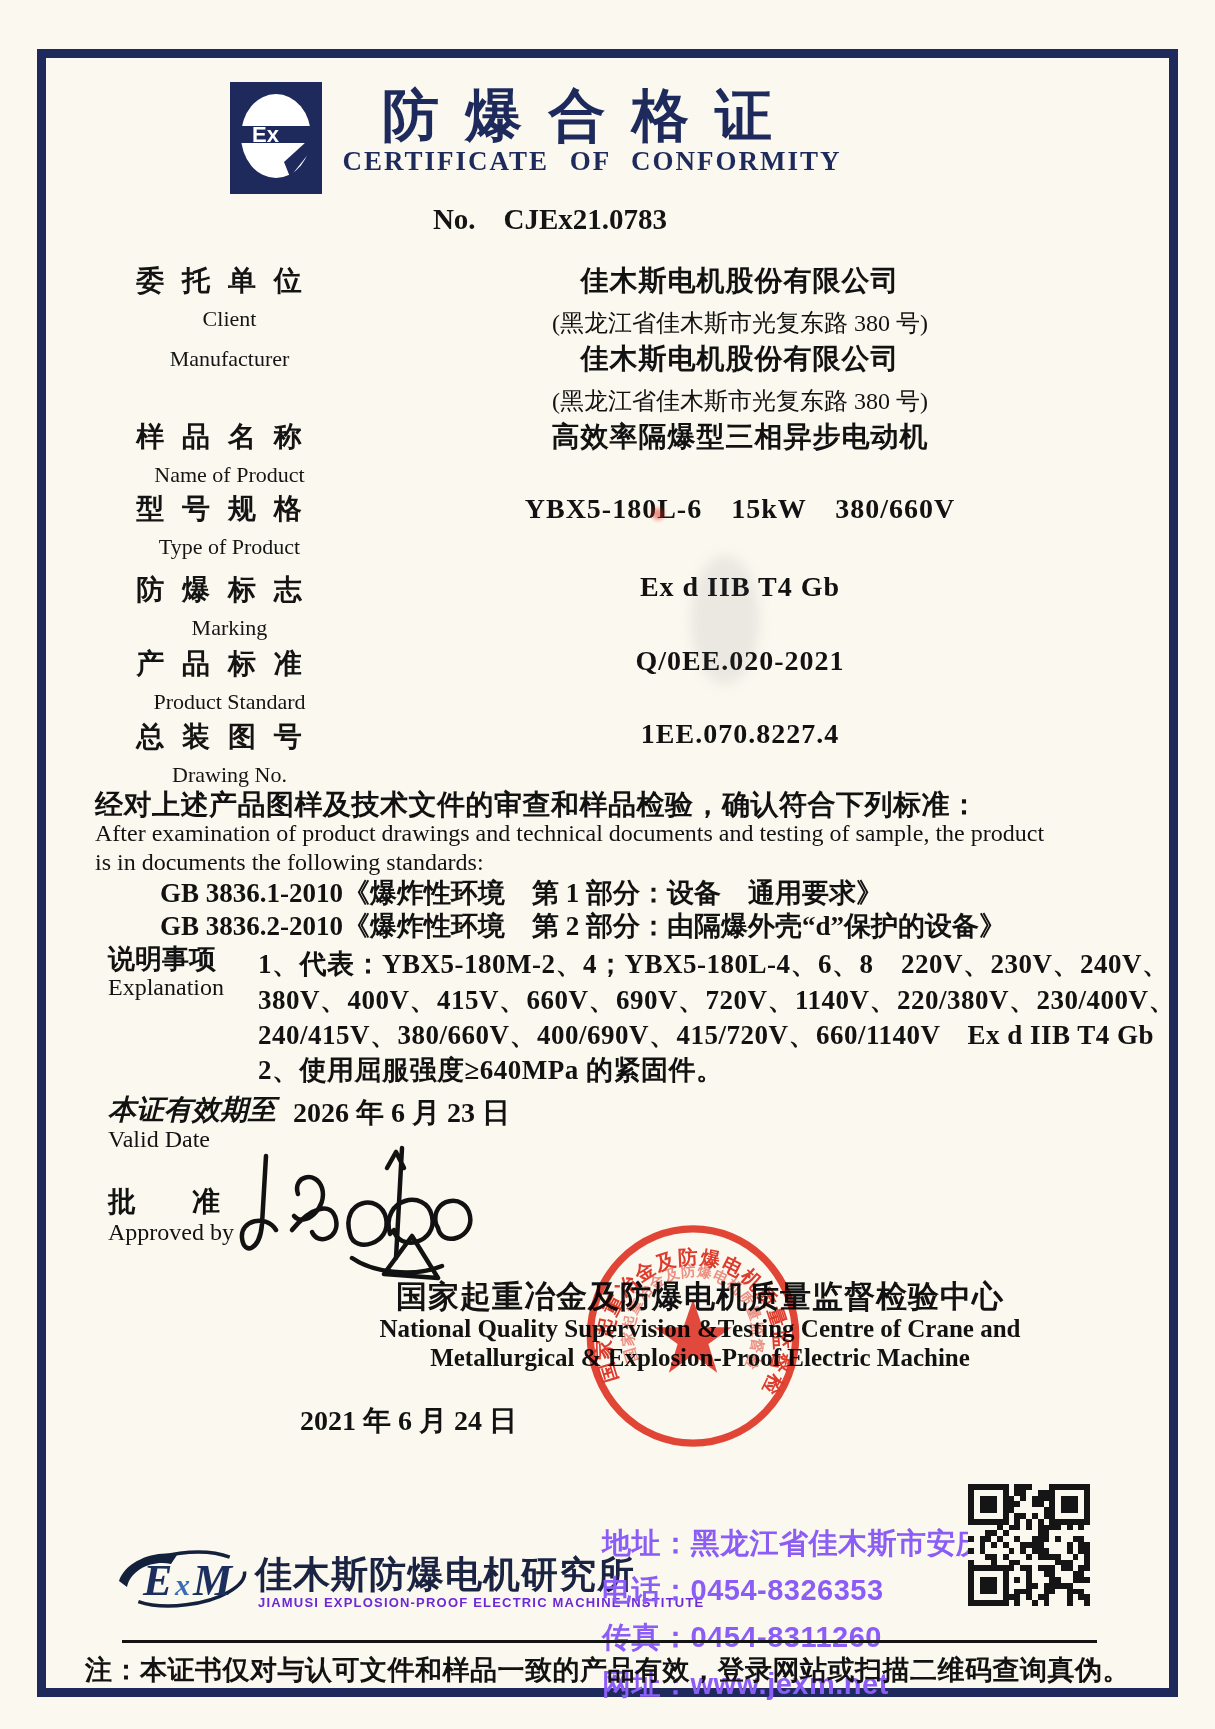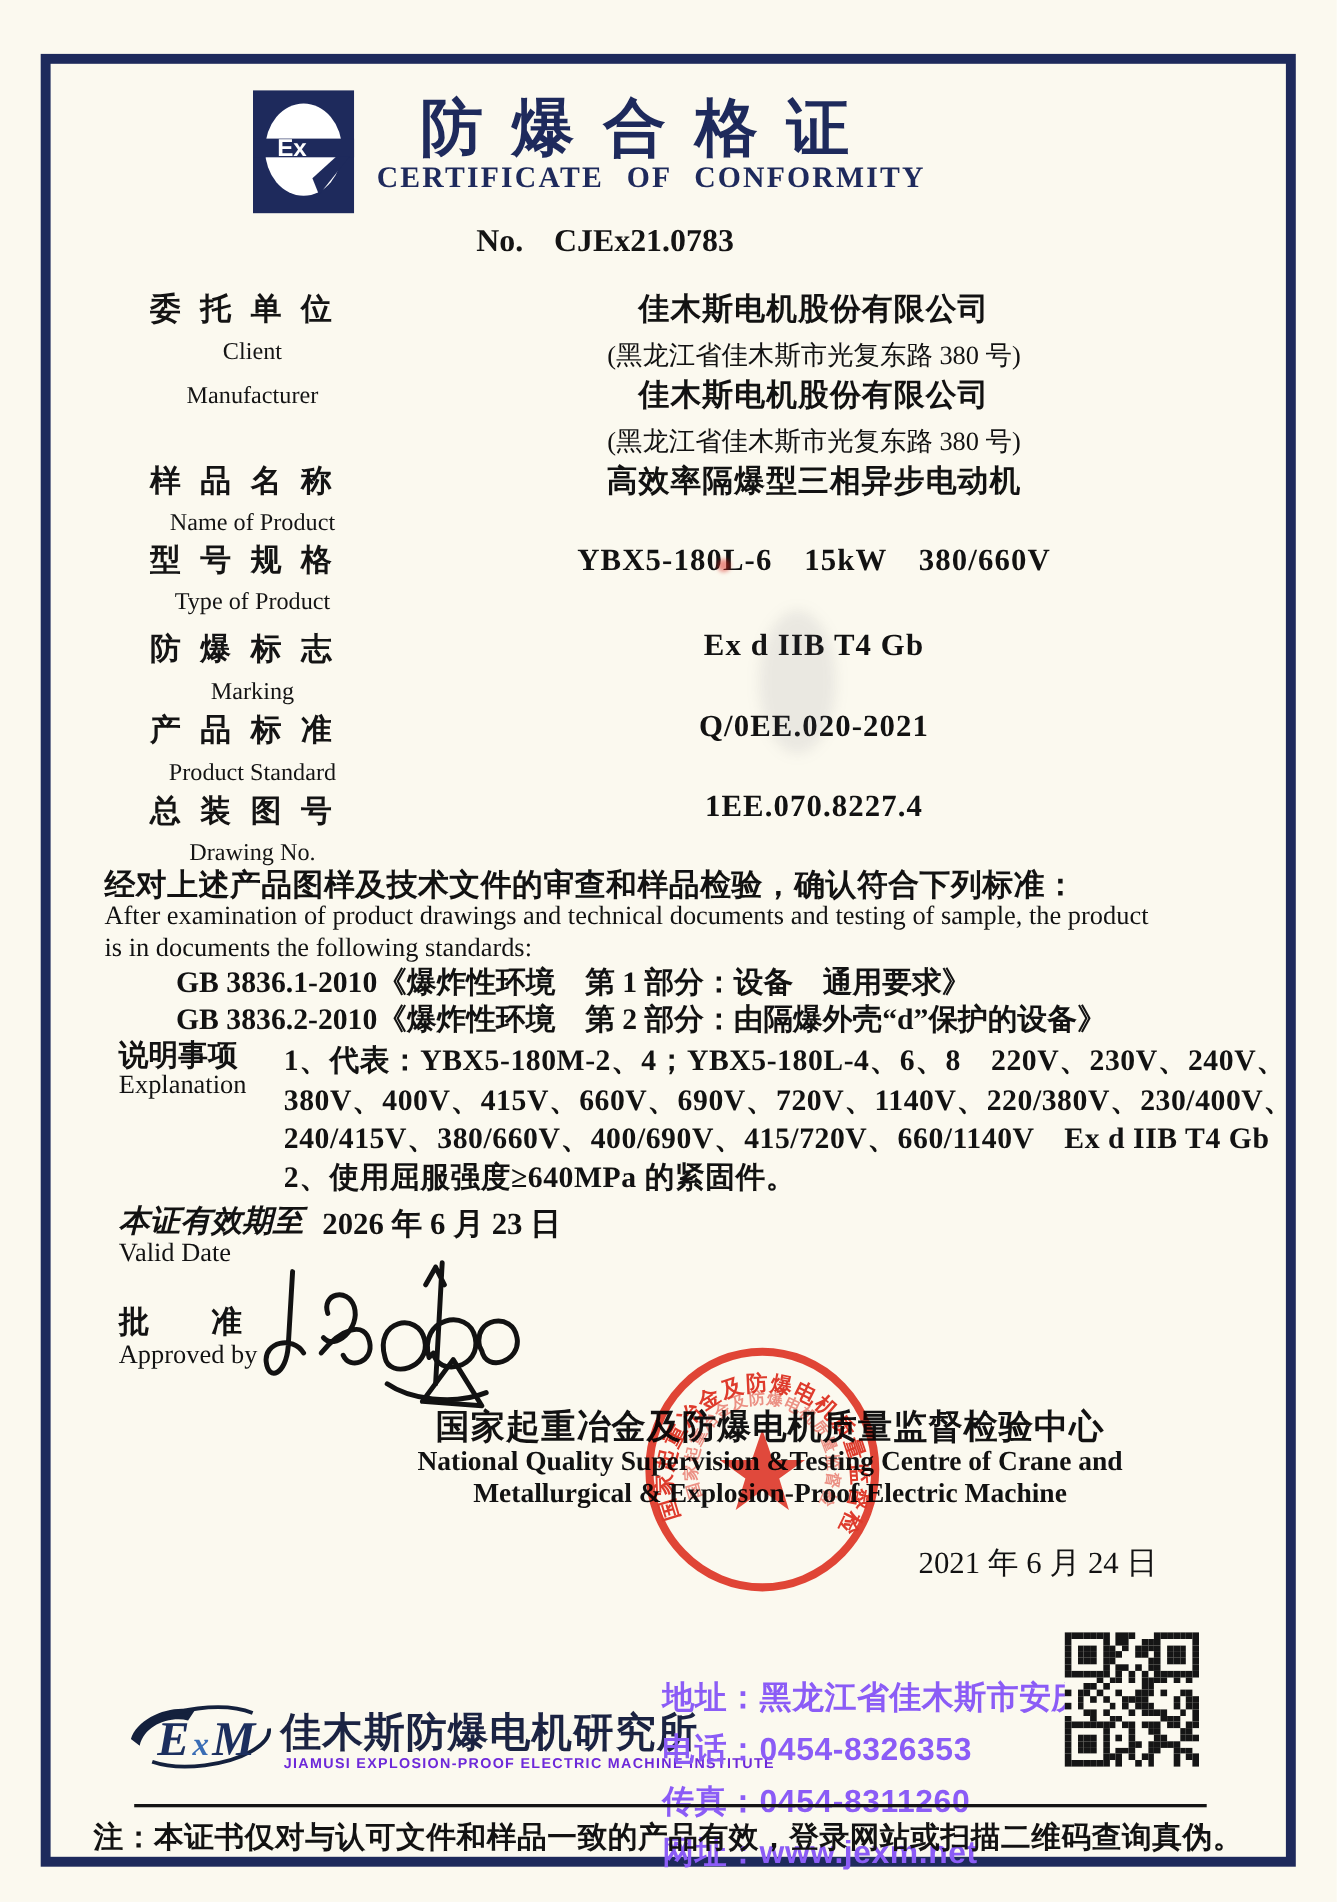--- a/index.html
+++ b/index.html
@@ -50,21 +50,21 @@
   
   .valid-cn{position:absolute;left:108px;top:1091px;font-size:28px;font-weight:bold;font-style:italic;}
   .valid-en{position:absolute;left:108px;top:1126px;font-family:"Liberation Serif", serif;font-size:24px;}
   .valid-val{position:absolute;left:293px;top:1094px;font-family:"Liberation Serif", serif;font-weight:bold;font-size:28px;}
   .appr-cn{position:absolute;left:108px;top:1183px;font-size:28px;font-weight:bold;}
   .appr-en{position:absolute;left:108px;top:1219px;font-family:"Liberation Serif", serif;font-size:24px;}
   .signature{position:absolute;left:232px;top:1138px;width:272px;height:148px;}
   .auth-cn{position:absolute;left:330px;top:1276px;width:740px;text-align:center;font-size:31px;font-weight:bold;letter-spacing:1px;}
   .auth-en1{position:absolute;left:330px;top:1315px;width:740px;text-align:center;font-family:"Liberation Serif", serif;font-weight:bold;font-size:25px;}
   .auth-en2{position:absolute;left:330px;top:1344px;width:740px;text-align:center;font-family:"Liberation Serif", serif;font-weight:bold;font-size:25px;}
-  .auth-date{position:absolute;left:312px;top:1402px;width:740px;text-align:right;font-family:"Liberation Serif", serif;font-weight:normal;font-size:28px;}
+  .auth-date{position:absolute;left:300px;top:1402px;width:740px;text-align:left;font-family:"Liberation Serif", serif;font-weight:bold;font-size:28px;}
   .stamp{position:absolute;left:583px;top:1216px;width:220px;height:240px;mix-blend-mode:multiply;opacity:.93;}
   
   .jexm-logo{position:absolute;left:115px;top:1545px;width:135px;height:66px;}
   .inst-cn{position:absolute;left:255px;top:1550px;font-size:37px;font-weight:bold;color:#1b2342;letter-spacing:1px;}
   .inst-en{position:absolute;left:258px;top:1595px;font-size:13px;font-weight:bold;color:#6d28d9;letter-spacing:1.2px;}
   .contact{position:absolute;left:602px;top:1524px;}
   .contact-line{font-size:29px;font-weight:bold;color:#8b5cf6;margin-bottom:7px;letter-spacing:.5px;}
   .qr{position:absolute;left:968px;top:1484px;width:122px;height:122px;display:grid;
       grid-template-columns:repeat(21,1fr);grid-template-rows:repeat(21,1fr);background:#fbf9ef;}
   .qr div{background:transparent;}

